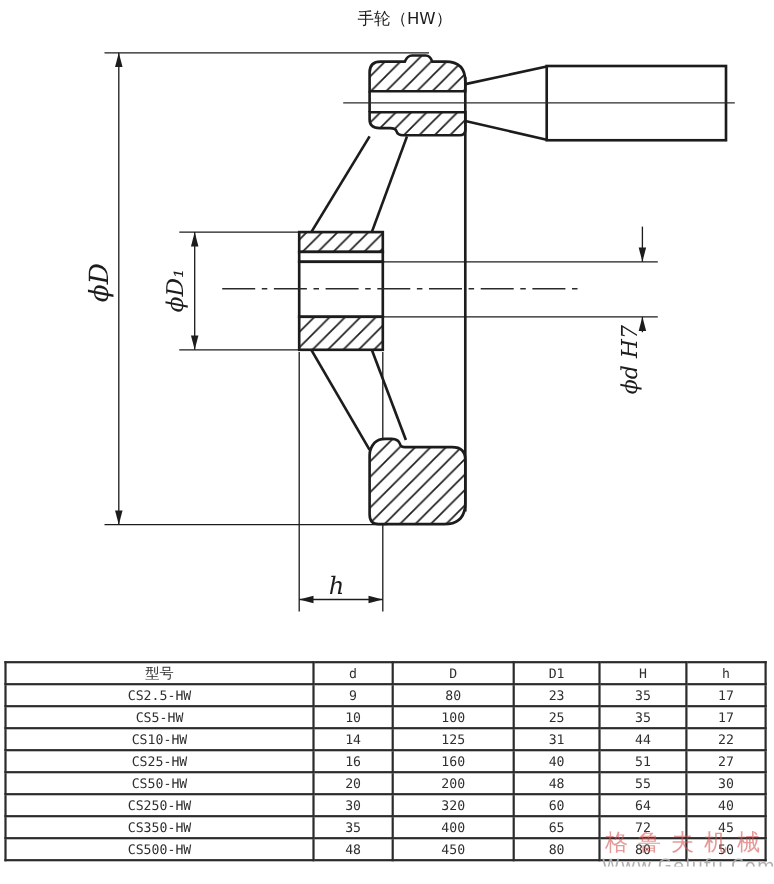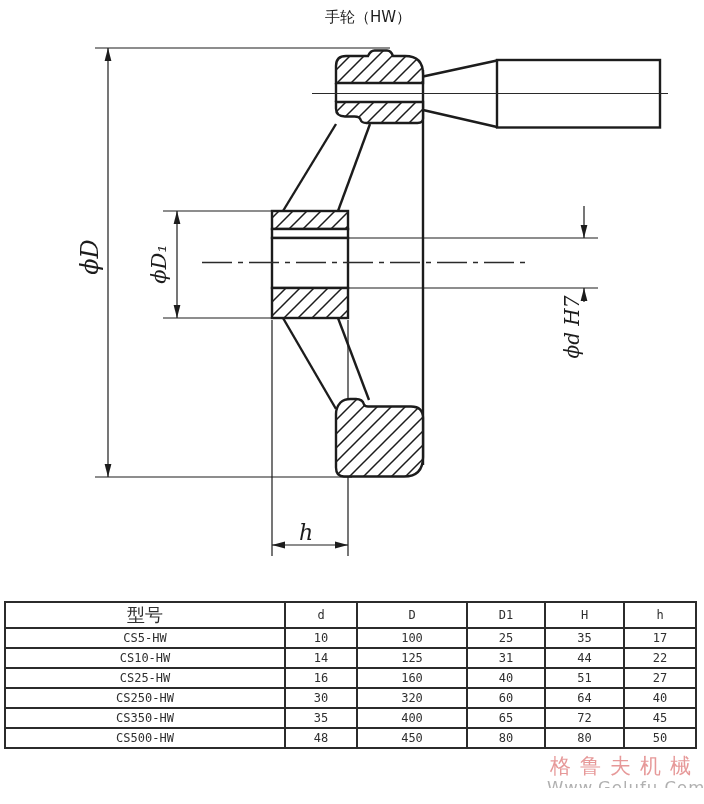--- a/index.html
+++ b/index.html
@@ -6,21 +6,21 @@
   #stage{position:relative;width:704px;height:788px;background:#ffffff;overflow:hidden;
          font-family:"DejaVu Sans","Liberation Sans",sans-serif;}
   #drawing{position:absolute;left:0;top:0;}
   .dim-label{font-family:"DejaVu Serif","Liberation Serif",serif;font-style:italic;fill:#1c1c1c;}
   .title-text{font-family:"DejaVu Sans","Liberation Sans",sans-serif;fill:#1c1c1c;}
   #spec-table{position:absolute;left:4px;top:601px;width:692px;border-collapse:collapse;
               table-layout:fixed;background:#fff;}
   #spec-table th,#spec-table td{border:2px solid #2b2b2b;height:18px;padding:0;margin:0;
               text-align:center;vertical-align:middle;font-weight:normal;color:#2f2f2f;
               font-family:"DejaVu Sans Mono","Liberation Mono",monospace;font-size:12px;}
-  #spec-table th.cn{font-family:"DejaVu Sans","Liberation Sans",sans-serif;font-size:18px;}
+  #spec-table th.cn{font-family:"DejaVu Sans","Liberation Sans",sans-serif;font-size:13px;}
   .wm-red{position:absolute;left:550px;top:752px;width:160px;font-size:21px;letter-spacing:9px;
           color:rgba(213,85,85,0.60);white-space:nowrap;z-index:5;pointer-events:none;
           font-family:"DejaVu Sans","Liberation Sans",sans-serif;}
   .wm-gray{position:absolute;left:547px;top:778px;font-size:16.5px;letter-spacing:1px;
           color:rgba(172,172,172,0.95);white-space:nowrap;z-index:5;pointer-events:none;
           font-family:"DejaVu Sans","Liberation Sans",sans-serif;}
 </style>
 </head>
 <body>
 
@@ -127,20 +127,28 @@
     <tbody>
         <tr>
       <th class="cn">型号</th>
       <th>d</th>
       <th>D</th>
       <th>D1</th>
       <th>H</th>
       <th>h</th>
     </tr>
     <tr>
+      <td>CS2.5-HW</td>
+      <td>9</td>
+      <td>80</td>
+      <td>23</td>
+      <td>35</td>
+      <td>17</td>
+    </tr>
+    <tr>
       <td>CS5-HW</td>
       <td>10</td>
       <td>100</td>
       <td>25</td>
       <td>35</td>
       <td>17</td>
     </tr>
     <tr>
       <td>CS10-HW</td>
       <td>14</td>
@@ -151,20 +159,28 @@
     </tr>
     <tr>
       <td>CS25-HW</td>
       <td>16</td>
       <td>160</td>
       <td>40</td>
       <td>51</td>
       <td>27</td>
     </tr>
     <tr>
+      <td>CS50-HW</td>
+      <td>20</td>
+      <td>200</td>
+      <td>48</td>
+      <td>55</td>
+      <td>30</td>
+    </tr>
+    <tr>
       <td>CS250-HW</td>
       <td>30</td>
       <td>320</td>
       <td>60</td>
       <td>64</td>
       <td>40</td>
     </tr>
     <tr>
       <td>CS350-HW</td>
       <td>35</td>

